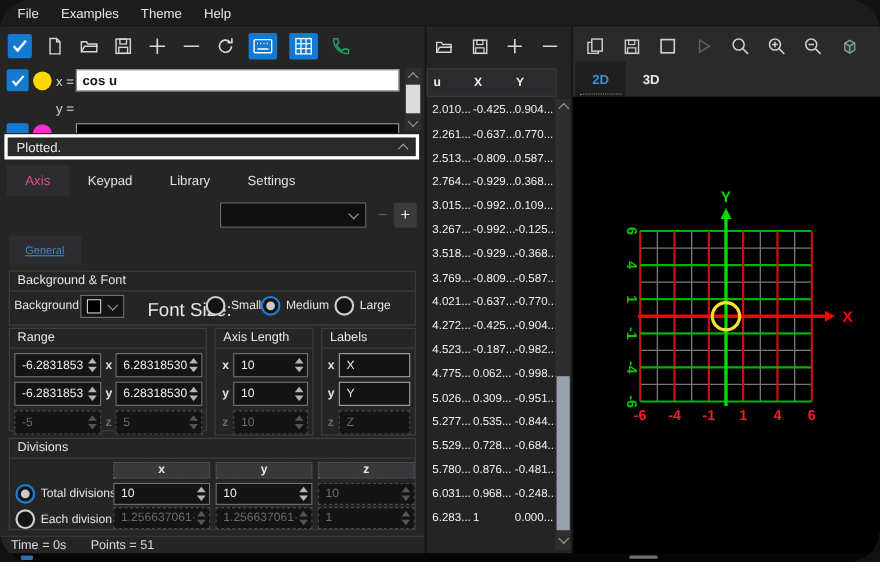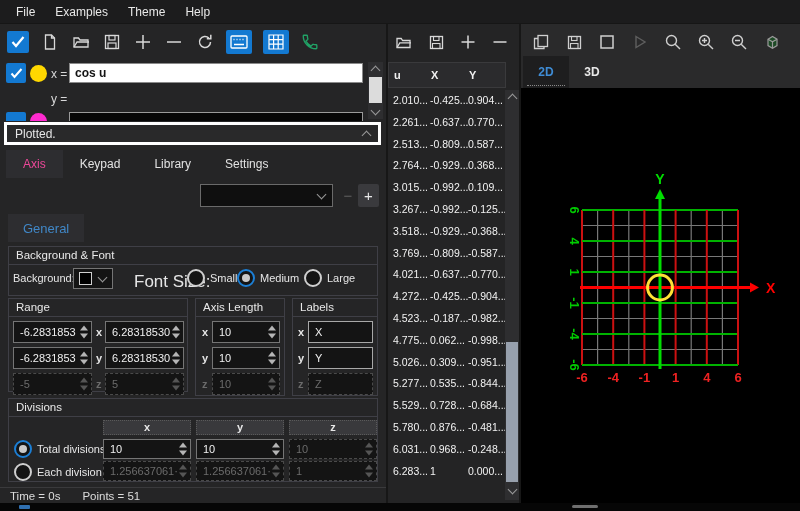--- a/index.html
+++ b/index.html
@@ -1,17 +1,17 @@
 <!DOCTYPE html>
 <html><head>
 <meta charset="utf-8">
 <style>
   html,body{margin:0;padding:0;background:#111;}
   .app{position:relative;width:800px;height:511px;background:#252526;overflow:hidden;
-       font-family:"Liberation Sans",sans-serif;color:#e6e6e6;font-size:11px;}
+       font-family:"Liberation Sans",sans-serif;color:#e6e6e6;font-size:11px;border-radius:29px;}
   .abs{position:absolute;}
   
   .menubar{position:absolute;left:0;top:0;width:800px;height:24px;background:#1c1c1d;border-bottom:1px solid #161616;display:flex;align-items:center;padding-left:6px;box-sizing:border-box;}
   .menu-item{padding:0 10px;font-size:12px;color:#e8e8e8;cursor:default;}
   
   .left-panel{position:absolute;left:0;top:24px;width:386px;height:479px;background:#252526;}
   .mid-panel{position:absolute;left:388px;top:24px;width:132px;height:479px;background:#242425;}
   .right-panel{position:absolute;left:521px;top:24px;width:279px;height:487px;background:#2a2a2b;}
   .vdiv{position:absolute;top:24px;width:2px;height:487px;background:#171717;}
   
@@ -37,21 +37,21 @@
   .sb-thumb{position:absolute;left:1px;}
   
   .plotted{position:absolute;left:4px;top:98px;width:377px;height:23px;border:3px solid #ffffff;background:#29292a;
            display:flex;align-items:center;padding:0 8px;box-sizing:border-box;font-size:12px;}
   .plotted .chev{margin-left:auto;}
   
   .tabs{position:absolute;left:0;top:126px;height:28px;display:flex;align-items:stretch;padding-left:6px;}
   .tab{display:flex;align-items:center;justify-content:center;padding:0 17px;font-size:12px;color:#e2e2e2;}
   .tab.active{background:#2d2d30;color:#ec4899;}
   .subtabs{position:absolute;left:8px;top:190px;height:28px;display:flex;}
-  .subtab{display:flex;align-items:center;justify-content:center;padding:0 15px;font-size:13px;color:#e2e2e2;}
+  .subtab{display:flex;align-items:center;justify-content:center;padding:0 15px;font-size:10px;color:#e2e2e2;text-decoration:underline;}
   .subtab.active{background:#2d2d30;color:#4087c7;}
   
   .selector{position:absolute;left:200px;top:160px;width:133px;height:23px;background:#0f0f0f;border:1px solid #6a6a6a;
             display:flex;align-items:center;box-sizing:border-box;}
   .selector .chev{margin-left:auto;margin-right:7px;}
   .sel-btn{position:absolute;top:160px;width:18px;height:23px;display:flex;align-items:center;justify-content:center;
            font-size:15px;color:#e8e8e8;}
   .sel-btn.dim{color:#5f5f5f;}
   .sel-btn.plus{background:#3a3a3d;border-radius:2px;width:21px;}
   

